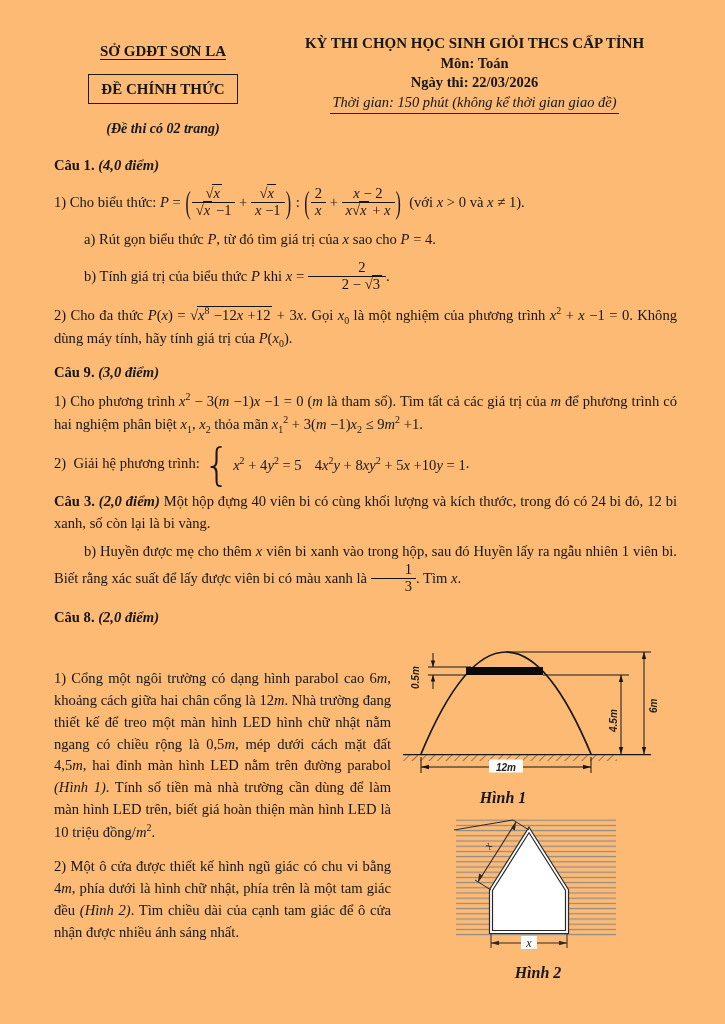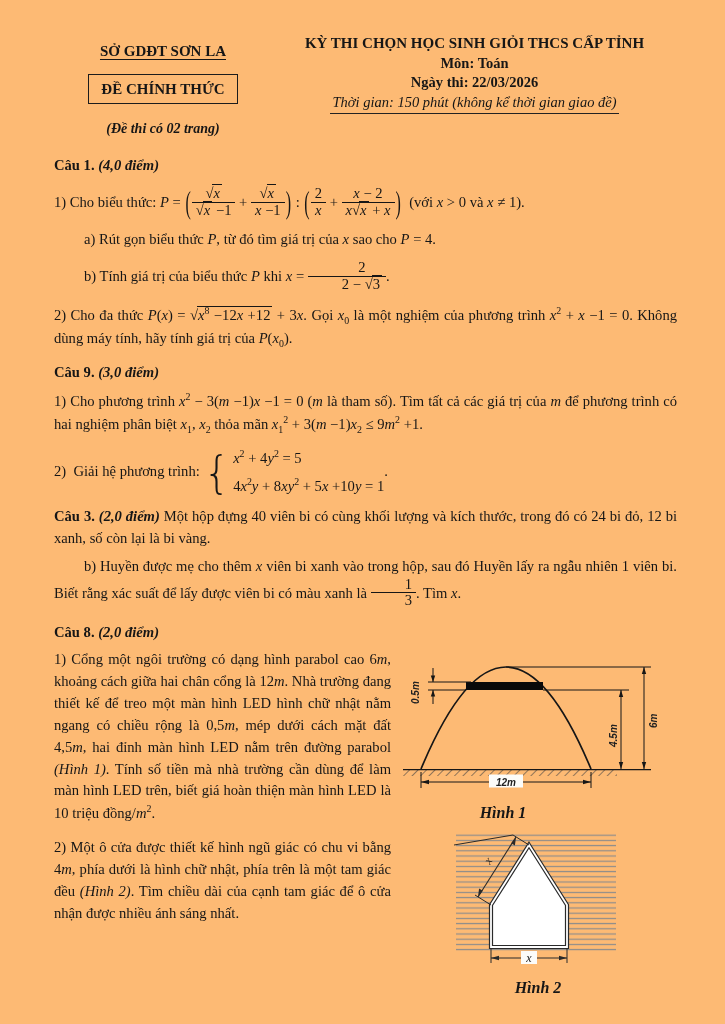--- a/index.html
+++ b/index.html
@@ -38,23 +38,23 @@
   
   sup { font-size:0.68em; } sub { font-size:0.68em; }
   .frac { display:inline-block; vertical-align:middle; text-align:center; line-height:1.08; position:relative; top:-1px; }
   .frac .n, .frac .d { display:block; padding:0 4px; }
   .frac .d { border-top:1.35px solid #161616; }
   .sqrt { white-space:nowrap; }
   .sqrt .rad { border-top:1.35px solid #161616; padding:0 2px 0 1px; margin-left:-1px; }
   .lp,.rp { display:inline-block; vertical-align:middle; transform:scaleY(2.0); font-size:16px; padding:0 1px; font-weight:400; }
   .cases { display:inline-flex; align-items:center; vertical-align:middle; }
   .cases .brace { font-family:"DejaVu Sans", sans-serif; font-size:42px; font-weight:300; line-height:0.85; margin-right:3px; transform:scaleY(1.05); }
-  .cases .eqs { display:inline-flex; flex-direction:column; gap:5px; text-align:left; }
-  
-  .q4-body { display:flex; gap:8px; margin-top:0; }
+  .cases .eqs { display:inline-flex; flex-direction:row; gap:13px; text-align:left; }
+  
+  .q4-body { display:flex; gap:8px; margin-top:0;align-items:center; }
   .q4-text { flex:1; }
   .q4-text .para { margin:0 0 8px 0; }
   .q4-figs { width:278px; flex:none; display:flex; flex-direction:column; align-items:center; }
   .figwrap1 { margin-top:8px; }
   .figcap { font-weight:bold; font-style:italic; font-size:16px; text-align:center; }
   .cap1 { width:200px; margin-top:1px; }
   .figwrap2 { margin-top:8px; }
   .cap2 { margin-top:2px; }
   svg text { font-family:"Liberation Sans", sans-serif; }
   .dimlbl { font-size:10px; font-style:italic; font-weight:bold; fill:#222; }

